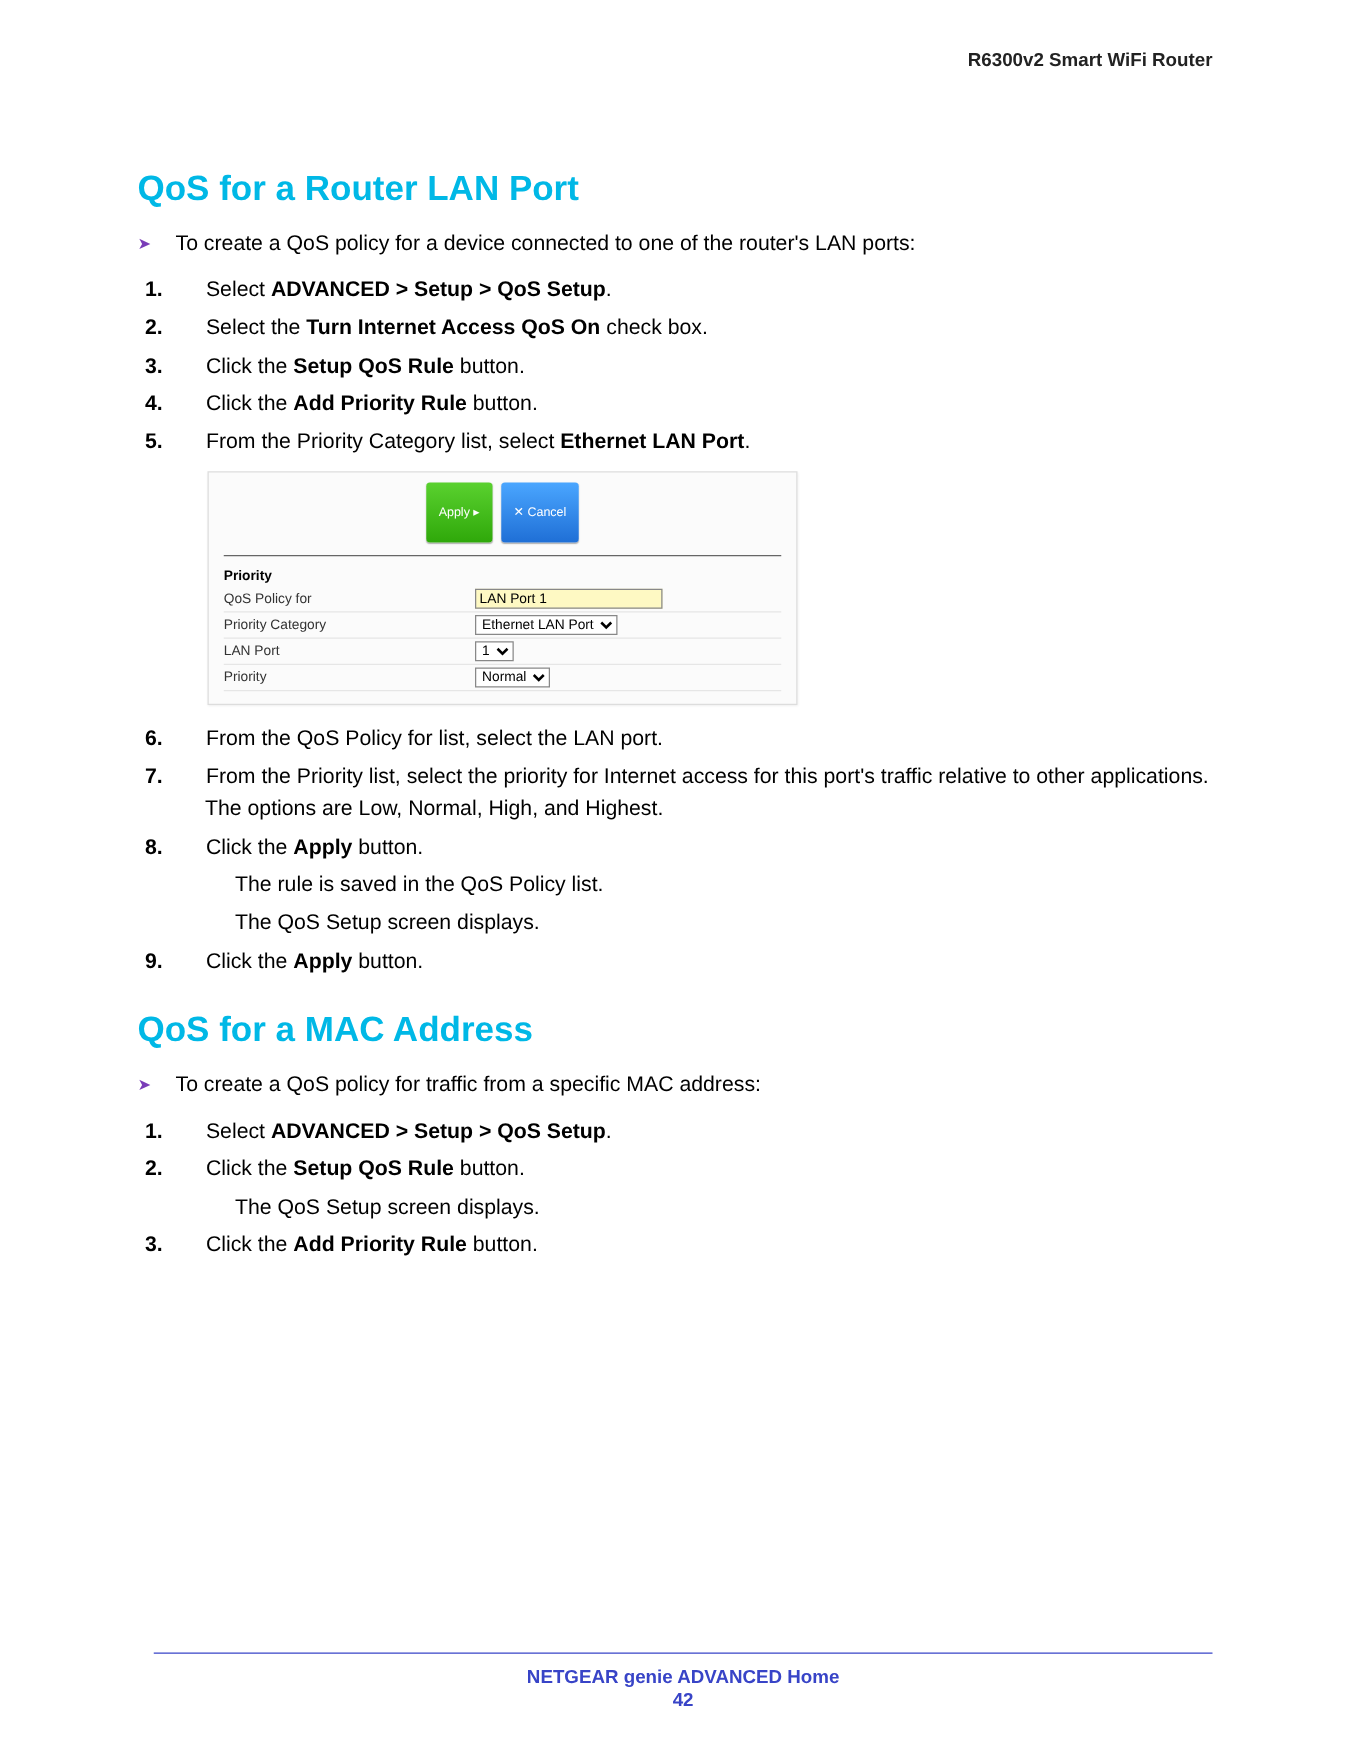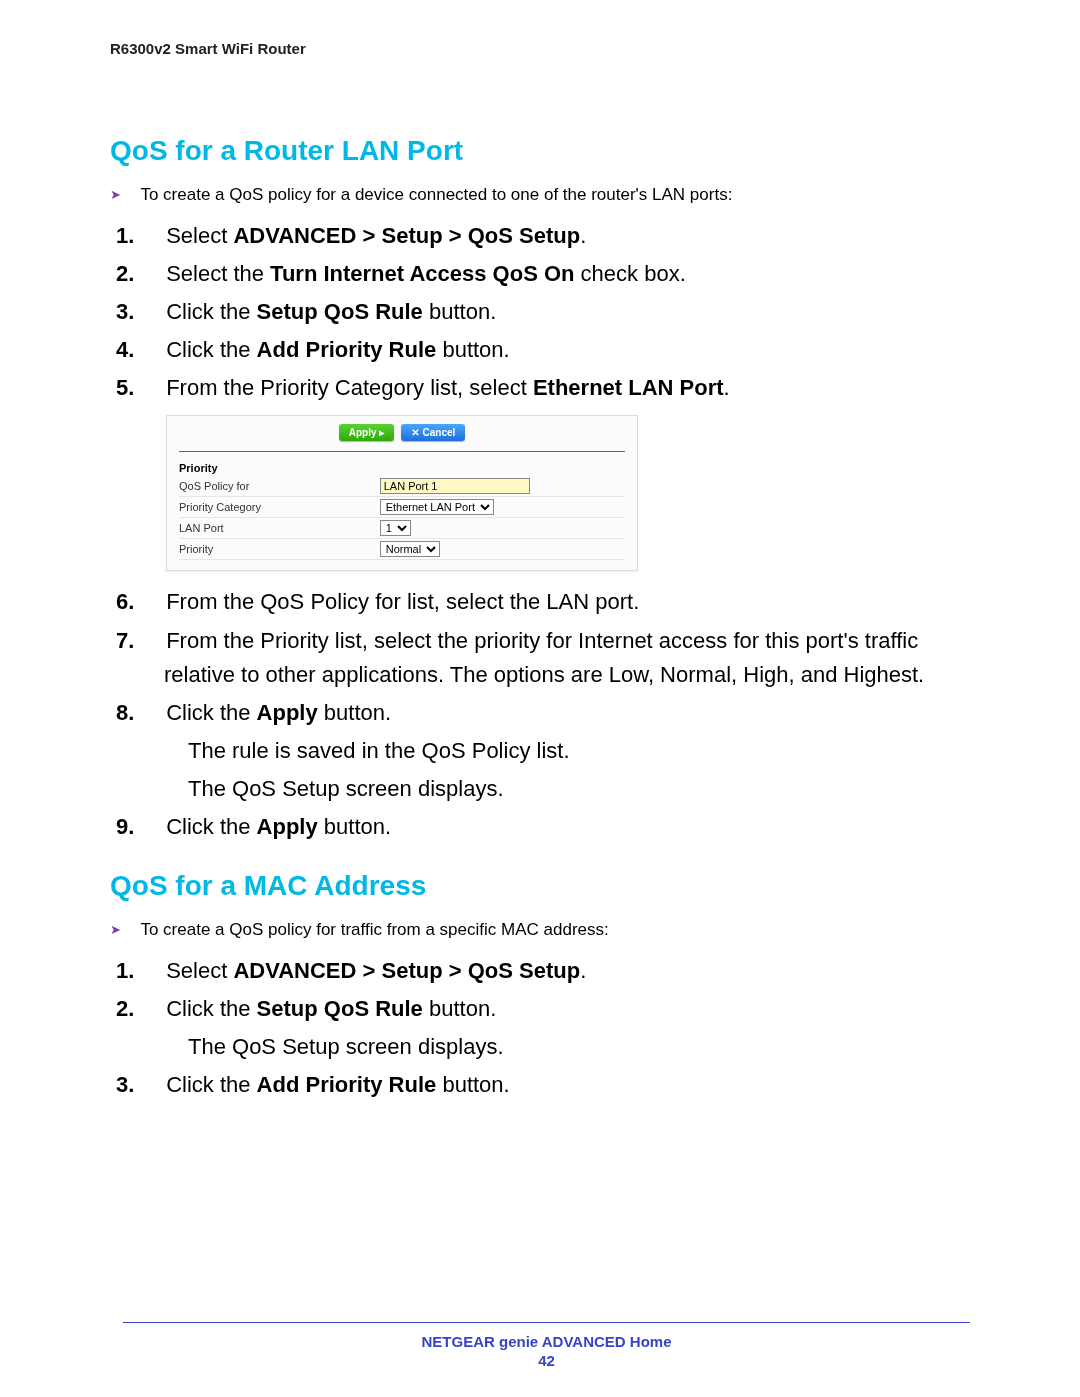--- a/index.html
+++ b/index.html
@@ -10,21 +10,21 @@
     color: #000;
     width: 1080px;
   }
   .page {
     box-sizing: border-box;
     padding: 40px 110px 30px 110px;
     min-height: 1397px;
     position: relative;
   }
   .doc-header {
-    text-align: left;
+    text-align: right;
     font-weight: bold;
     font-size: 15px;
     color: #222;
     margin-bottom: 78px;
     font-family: "Trebuchet MS", Arial, sans-serif;
   }
   h2.section {
     color: #00b8e6;
     font-family: "Trebuchet MS", Arial, sans-serif;
     font-size: 28px;
@@ -40,21 +40,21 @@
     font-size: 13px;
     display: inline-block;
     width: 26px;
     vertical-align: 1px;
   }
   .intro-text { font-weight: normal; }
   ol.steps {
     list-style: none;
     padding: 0;
     margin: 0 0 10px 30px;
-    font-size: 22px;
+    font-size: 17px;
     line-height: 1.55;
   }
   ol.steps > li {
     margin: 0 0 4px 0;
     padding-left: 24px;
     text-indent: -24px;
   }
   ol.steps .num { font-weight: bold; display: inline-block; min-width: 20px; }
   .b { font-weight: bold; }
   .sub { margin: 4px 0 4px 0; padding-left: 24px; text-indent: 0; }
@@ -80,22 +80,22 @@
     padding: 8px 0 10px 0;
     text-align: center;
     border-bottom: 1px solid #666;
     margin: 0 12px;
   }
   .btn {
     display: inline-block;
     border-radius: 3px;
     color: #fff;
     font-size: 10px;
-    font-weight: bold;
-    padding: 3px 10px;
+    font-weight: normal;
+    padding: 18px 10px;
     margin: 0 2px;
     box-shadow: 0 1px 1px rgba(0,0,0,0.3);
     cursor: pointer;
   }
   .btn-apply { background: linear-gradient(#5ad12f, #2fa80a); }
   .btn-cancel { background: linear-gradient(#4aa6ff, #1f6fd6); }
   .ui-body { padding: 4px 12px 10px 12px; }
   .ui-section-label { font-weight: bold; font-size: 11px; padding: 6px 0 2px 0; }
   table.ui-form { width: 100%; border-collapse: collapse; font-size: 11px; }
   table.ui-form td { padding: 2px 0; border-bottom: 1px solid #e6e6e6; }

